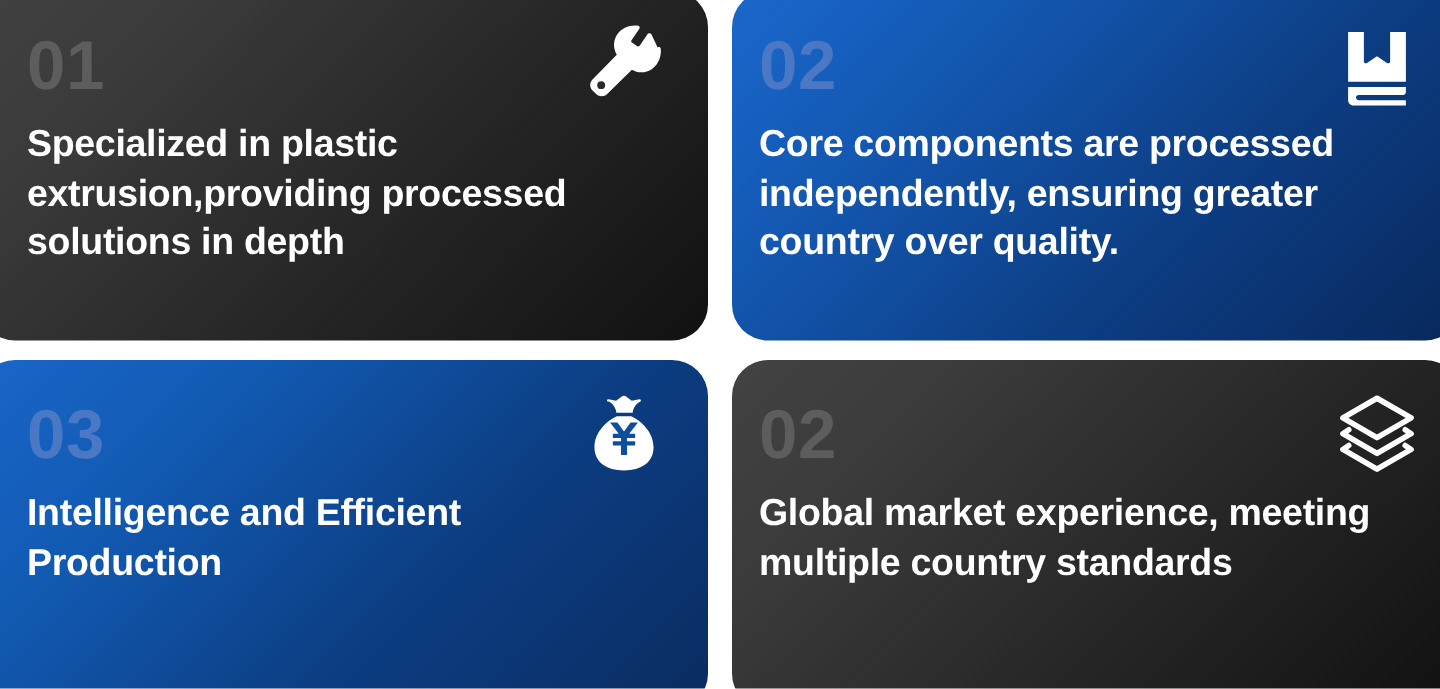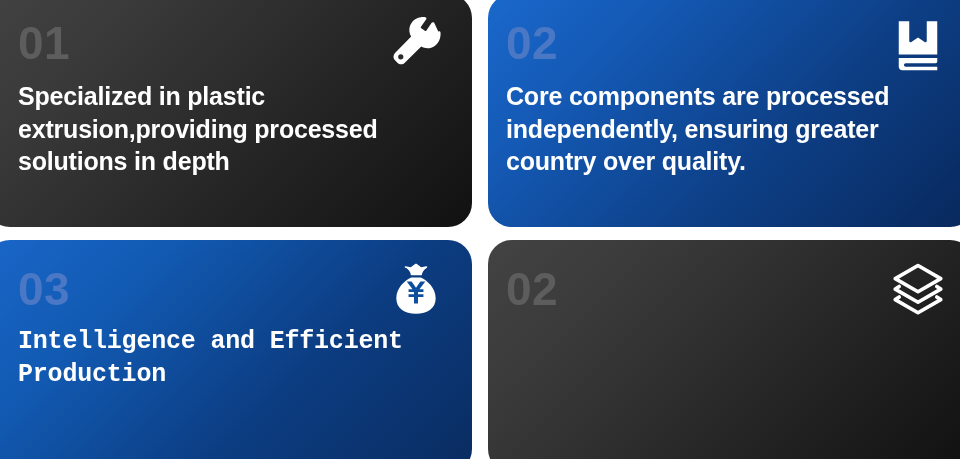--- a/index.html
+++ b/index.html
@@ -78,21 +78,21 @@
 
   .card-text {
     margin: 0;
     color: #ffffff;
     font-size: 25px;
     font-weight: 700;
     line-height: 1.30;
     letter-spacing: -0.2px;
     max-width: 430px;
   }
-  .card-3 .card-text { max-width: 400px; font-family: Liberation Mono, monospace; }
+  .card-3 .card-text { max-width: 400px; }
 
   .card-icon {
     position: absolute;
     top: 22px;
     right: 28px;
     width: 56px;
     height: 56px;
     display: block;
   }
   .card-icon svg { width: 100%; height: 100%; display: block; }
@@ -137,20 +137,21 @@
           <path fill="#ffffff" d="M19.5 6.5c-0.9-0.5-0.4-1.9 0.6-1.7l5.9 1.1 4.6-3.4c0.8-0.6 1.9-0.6 2.7 0l4.6 3.4 5.9-1.1c1.0-0.2 1.6 1.2 0.6 1.7-3.3 1.8-5.4 5.0-5.8 8.6h-12.4c-0.4-3.6-2.5-6.8-5.7-8.6z"></path>
           <path fill="#ffffff" d="M26.5 17.8c-7.4 3.4-17.0 11.9-17.0 23.6 0 11.6 9.2 17.6 22.5 17.6s22.5-6.0 22.5-17.6c0-11.7-9.6-20.2-17.0-23.6H26.5z"></path>
           <path fill="#0e4e9e" d="M32.0 29.4l-5.0-7.0h-5.6l6.6 8.6h-4.5v3.2h6.2v2.6h-6.2v3.2h6.2v7.3h4.6v-7.3h6.2v-3.2h-6.2v-2.6h6.2v-3.2h-4.5l6.6-8.6h-5.6l-5.0 7.0z"></path>
         </g>
       </svg>
     </span>
   </div>
 
   <div class="card card-4">
     <div class="card-num">02</div>
+    <p class="card-text">Global market experience, meeting multiple country standards</p>
     <span class="card-icon">
       <svg viewBox="0 0 64 64" xmlns="http://www.w3.org/2000/svg" aria-hidden="true">
         <g fill="none" stroke="#ffffff" stroke-width="4.2" stroke-linejoin="round" stroke-linecap="round">
           <path d="M32 4 L58 19 L32 34 L6 19 Z"></path>
           <path d="M10.5 28 L6 31 L32 46 L58 31 L53.5 28"></path>
           <path d="M10.5 40 L6 43 L32 58 L58 43 L53.5 40"></path>
         </g>
       </svg>
     </span>
   </div>

